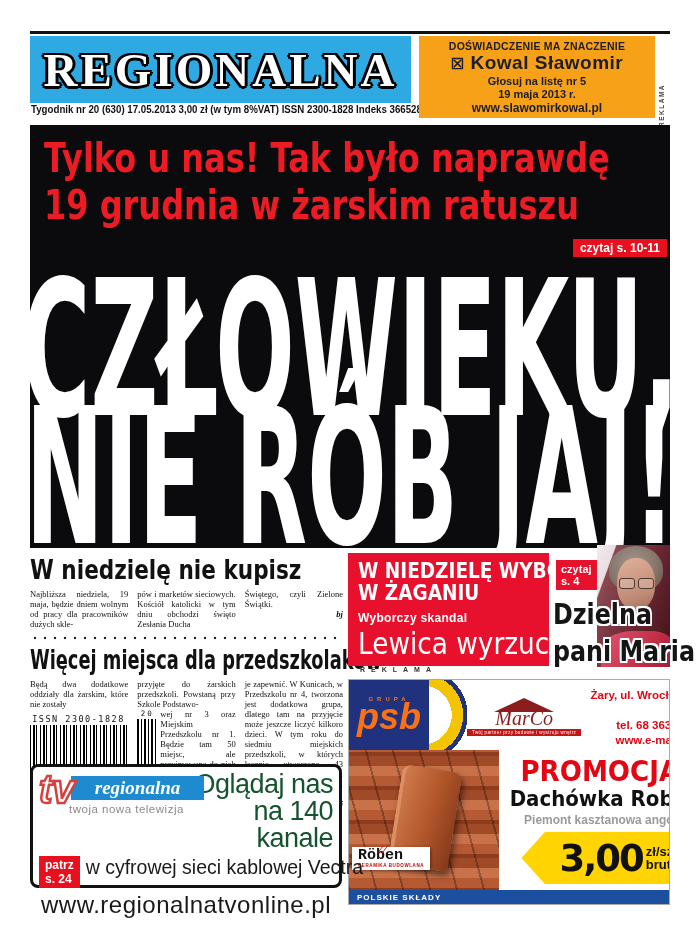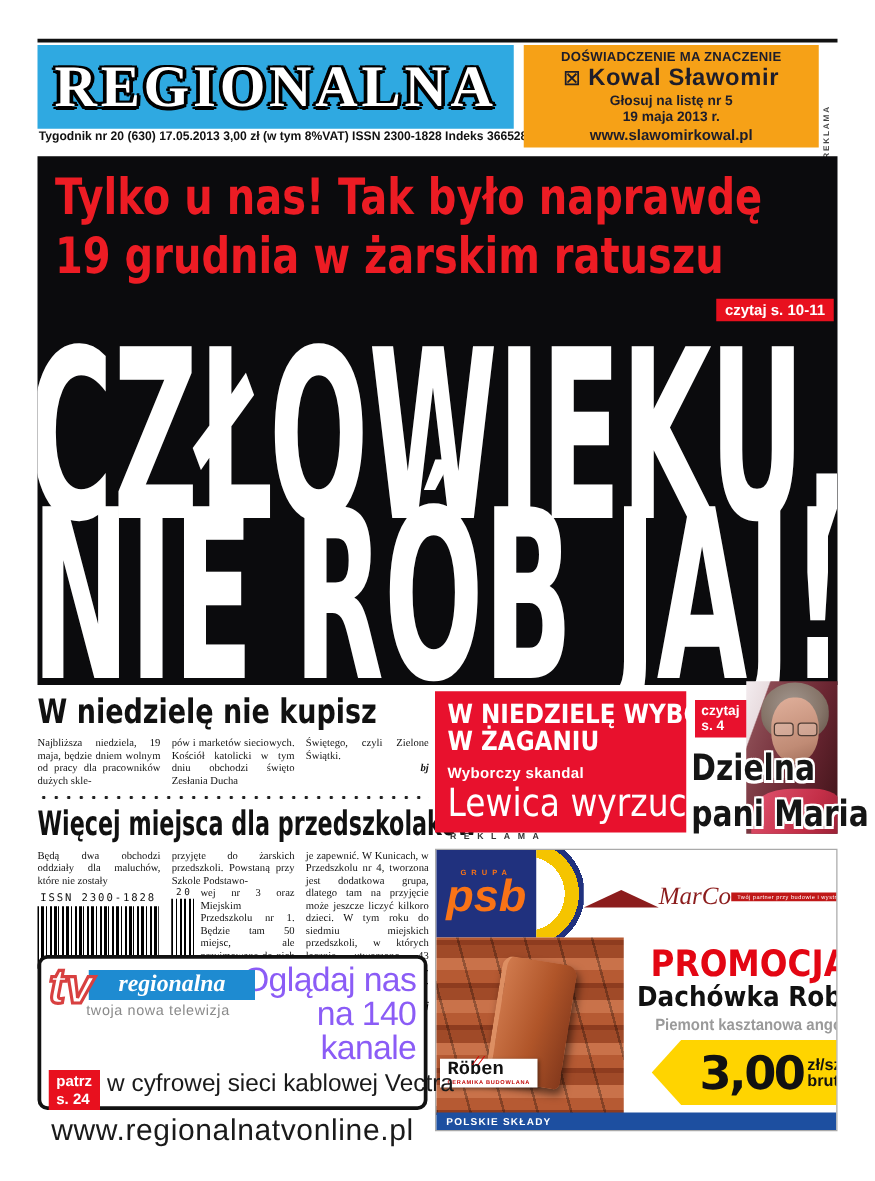--- a/index.html
+++ b/index.html
@@ -85,21 +85,21 @@
 
   
   .reklama-label{left:360px;top:666px;font-size:7px;font-weight:bold;color:#333;letter-spacing:6px;}
   .marco-ad{left:348px;top:679px;width:322px;height:226px;background:#fff;border:1px solid #aaa;box-sizing:border-box;overflow:hidden;}
   .marco-head{display:flex;height:70px;}
   .psb-block{flex:0 0 80px;background:#20317E;color:#f97316;display:flex;flex-direction:column;align-items:center;justify-content:center;}
   .psb-block .grupa{font-size:6px;letter-spacing:4px;font-weight:bold;}
   .psb-block .psb{font-size:36px;font-weight:bold;font-style:italic;line-height:34px;margin-top:-2px;}
   .psb-curve{flex:0 0 38px;background:
       radial-gradient(circle at -18% 50%, transparent 0 52%, #F5C400 52% 72%, #20317E 72% 80%, transparent 80%);}
-  .marco-logo{flex:1 1 auto;display:flex;flex-direction:row;align-items:center;justify-content:center;padding-top:3px;}
+  .marco-logo{flex:1 1 auto;display:flex;flex-direction:column;align-items:center;justify-content:center;padding-top:3px;}
   .marco-roof{width:0;height:0;border-left:30px solid transparent;border-right:30px solid transparent;border-bottom:14px solid #8C1D1D;
     position:relative;margin-bottom:-4px;}
   .marco-name{font-family:"Liberation Serif",serif;font-style:italic;font-size:20px;color:#8C1D1D;line-height:20px;}
   .marco-bar{margin-top:1px;background:#C01818;color:#fff;font-size:4.5px;letter-spacing:.4px;padding:1px 5px;white-space:nowrap;}
   .marco-contact{flex:0 0 128px;text-align:right;color:#E30613;font-weight:bold;font-size:11.5px;line-height:15px;
     padding:8px 6px 0 0;box-sizing:border-box;}
   .marco-body{display:flex;height:142px;}
   .roof-photo{flex:0 0 150px;position:relative;overflow:hidden;
     background:repeating-linear-gradient(75deg,rgba(0,0,0,.28) 0 2px,transparent 2px 26px),
                repeating-linear-gradient(0deg,#8e3c1f 0 4px,#b65a33 4px 14px,#c9724a 14px 24px,#a04a28 24px 34px);}
@@ -123,21 +123,21 @@
 
   
   .tv-ad{left:30px;top:764px;width:312px;height:124px;border:3px solid #111;border-radius:8px;background:#fff;box-sizing:border-box;padding:4px 6px 0 6px;}
   .tv-row1{display:flex;justify-content:space-between;}
   .tv-logo{position:relative;width:170px;height:46px;}
   .tv-blue{position:absolute;left:32px;top:5px;width:133px;height:24px;background:#1E8BD1;display:flex;align-items:center;justify-content:center;}
   .tv-blue span{font-family:"Liberation Serif",serif;font-weight:bold;font-style:italic;font-size:19px;color:#fff;}
   .tv-tv{position:absolute;left:0;top:-4px;font-weight:bold;font-style:italic;font-size:40px;color:#fff;
     -webkit-text-stroke:2.5px #D84040;z-index:2;}
   .tv-tagline{position:absolute;left:30px;top:32px;color:#8a8a8a;font-size:11.5px;letter-spacing:.5px;}
-  .tv-watch{text-align:right;font-size:27px;line-height:27px;color:#8b5cf6;letter-spacing:-.5px;}
+  .tv-watch{text-align:right;font-size:27px;line-height:27px;color:#14532d;letter-spacing:-.5px;}
   .tv-row2{display:flex;align-items:flex-start;gap:6px;margin-top:4px;}
   .tv-badge{background:#E8101E;color:#fff;font-weight:bold;font-size:12px;padding:2px 6px;}
   .tv-vectra{font-size:19.5px;color:#1a1a1a;white-space:nowrap;}
   .tv-url{text-align:center;font-size:24px;color:#1a1a1a;letter-spacing:.5px;margin-top:3px;white-space:nowrap;}
 </style>
 </head>
 <body>
 
 <div class="abs top-rule"></div>
 
@@ -179,21 +179,21 @@
     <p class="col m0">pów i marketów sieciowych. Kościół katolicki w tym dniu obchodzi święto Zesłania Ducha</p>
     <div class="col">
       <span>Świętego, czyli Zielone Świątki.</span>
       <span class="byline">bj</span>
     </div>
   </div>
   <div class="dots"></div>
   <h2 class="art-title wide">Więcej miejsca dla przedszkolaków</h2>
   <div class="cols">
     <div class="col">
-      <p class="m0">Będą dwa obchodzi oddziały dla maluchów, które nie zostały</p>
+      <p class="m0">Będą dwa dodatkowe oddziały dla żarskim, które nie zostały</p>
       <div class="ean">
         <div class="issn">ISSN 2300-1828</div>
         <div class="bars"></div>
         <div class="digits">9 772300 182304</div>
       </div>
     </div>
     <div class="col">
       <p class="m0">przyjęte do żarskich przedszkoli. Powstaną przy Szkole Podstawo-</p>
       <div class="wrap-row">
         <div class="ean-supp">

